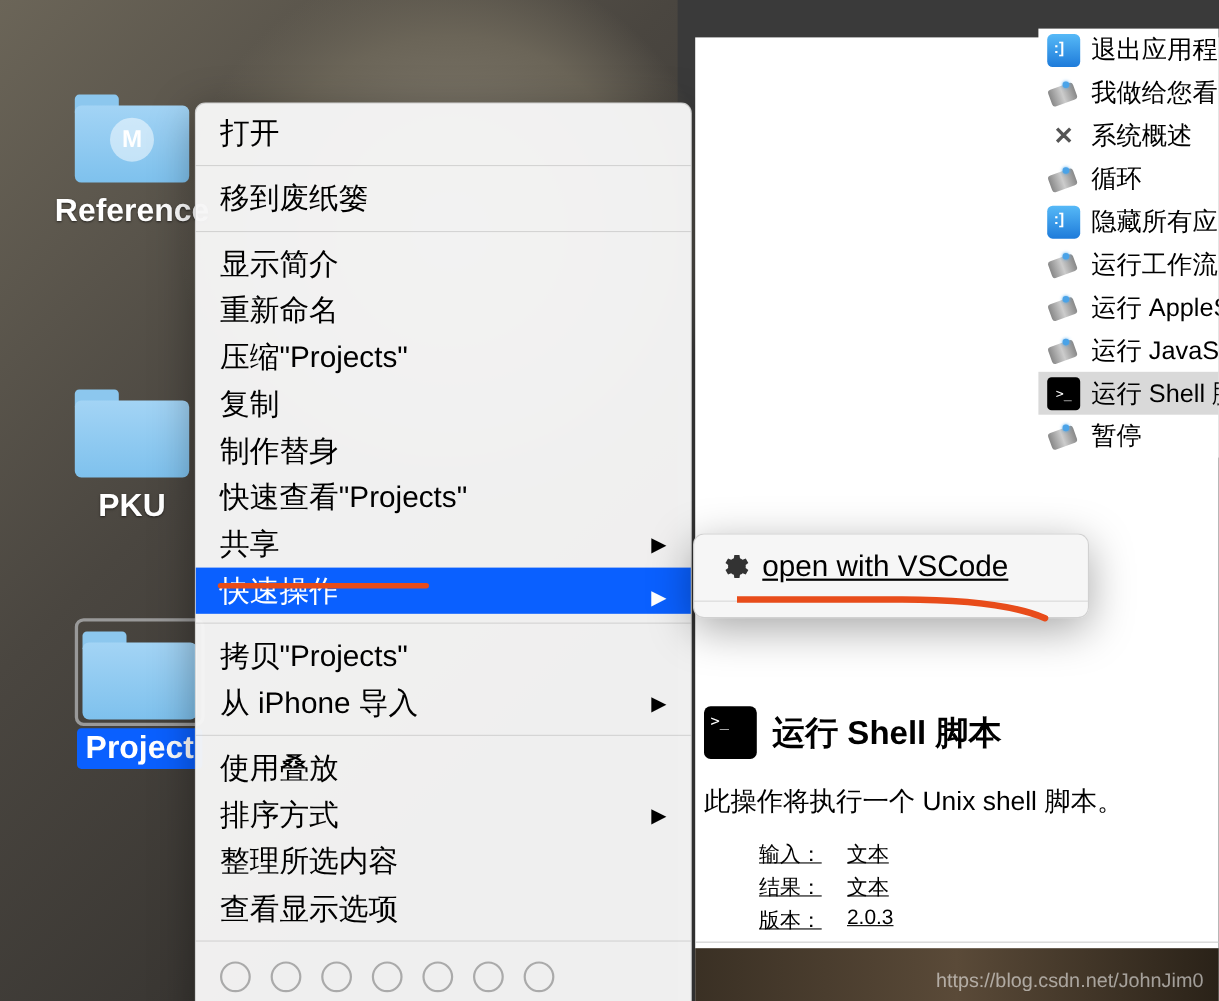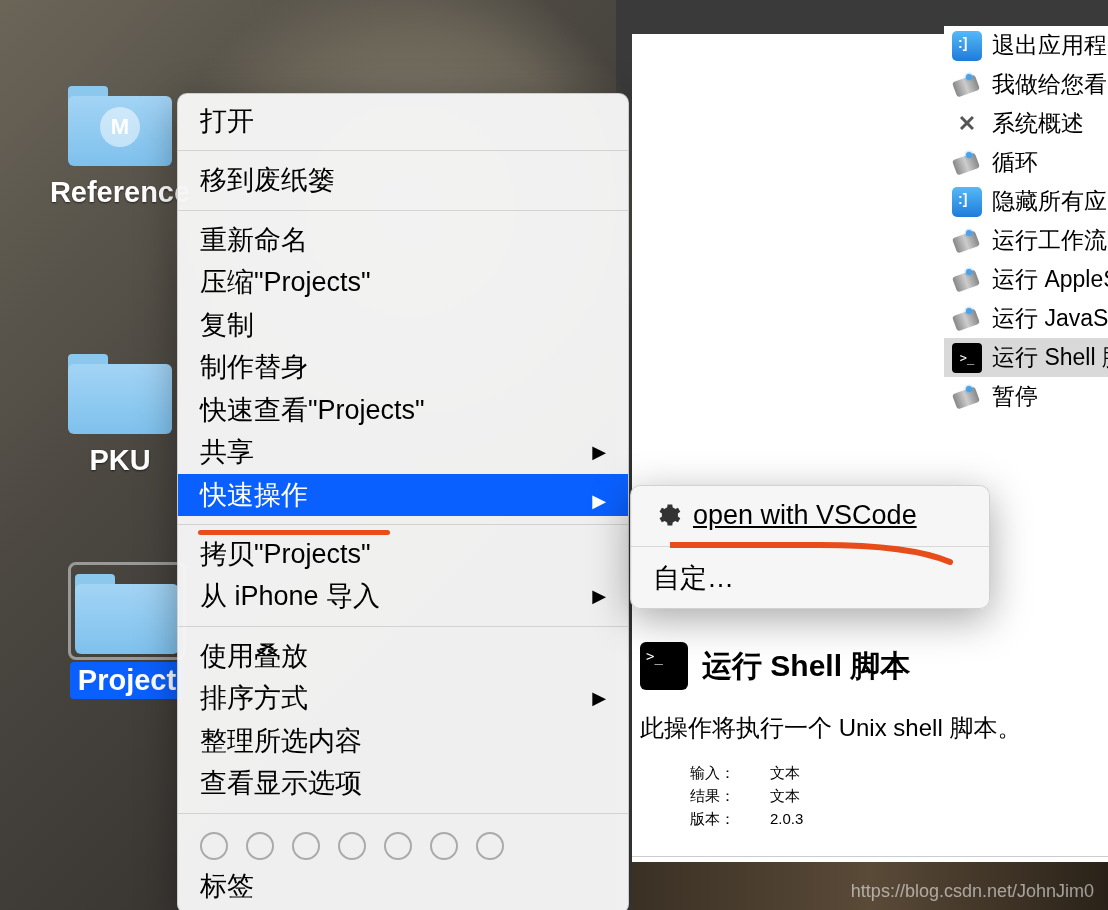--- a/index.html
+++ b/index.html
@@ -269,22 +269,23 @@
     .detail-title {
       font-size: 30px;
       font-weight: 700;
     }
     .detail-desc {
       font-size: 24px;
       padding: 14px 0 18px 0;
     }
     .detail-row {
       display: flex;
-      font-size: 15px;
+      font-size: 19px;
       padding: 2px 0 2px 50px;
+      text-decoration: underline;
     }
     .detail-key { width: 80px; }
     .toolbar {
       position: absolute;
       left: 0; bottom: 48px;
       width: 476px;
       height: 40px;
       border-top: 1px solid #ccc;
       display: flex;
       align-items: center;
@@ -339,20 +340,21 @@
     </div>
     <div class="folder-label selected">Project</div>
   </div>
 </div>
 
 <div class="context-menu">
   <div class="menu-item">打开</div>
   <div class="menu-sep"></div>
   <div class="menu-item">移到废纸篓</div>
   <div class="menu-sep"></div>
+  <div class="menu-item">显示简介</div>
   <div class="menu-item">重新命名</div>
   <div class="menu-item">压缩"Projects"</div>
   <div class="menu-item">复制</div>
   <div class="menu-item">制作替身</div>
   <div class="menu-item">快速查看"Projects"</div>
   <div class="menu-item">
     <span>共享</span>
     <span class="submenu-arrow">▶</span>
   </div>
   <div class="menu-item highlighted">
@@ -391,21 +393,20 @@
 <div class="submenu">
   <div class="menu-item">
     <span style="display:flex;align-items:center;text-decoration:underline;">
       <svg class="gear-icon" viewBox="0 0 24 24" fill="#333">
         <path d="M12 8a4 4 0 100 8 4 4 0 000-8zm9.4 4a7.4 7.4 0 00-.1-1.2l2.1-1.6-2-3.4-2.4 1a7.5 7.5 0 00-2.1-1.2L16.5 3h-4l-.4 2.6a7.5 7.5 0 00-2.1 1.2l-2.4-1-2 3.4 2.1 1.6A7.4 7.4 0 007.6 12a7.4 7.4 0 00.1 1.2l-2.1 1.6 2 3.4 2.4-1a7.5 7.5 0 002.1 1.2l.4 2.6h4l.4-2.6a7.5 7.5 0 002.1-1.2l2.4 1 2-3.4-2.1-1.6a7.4 7.4 0 00.1-1.2z"></path>
       </svg>
       <span>open with VSCode</span>
     </span>
   </div>
   <div class="menu-sep"></div>
-  <div class="menu-item">自定…</div>
 </div>
 
 <div class="underline-red-2">
   <svg viewBox="0 0 290 30">
       <path d="M0 5 L150 5 Q 240 5 280 22" stroke="#e84c1a" stroke-width="6" fill="none" stroke-linecap="round"></path>
     </svg>
 </div>
 
 <div class="right-panel">
   <div class="action-list" id="action-list">

